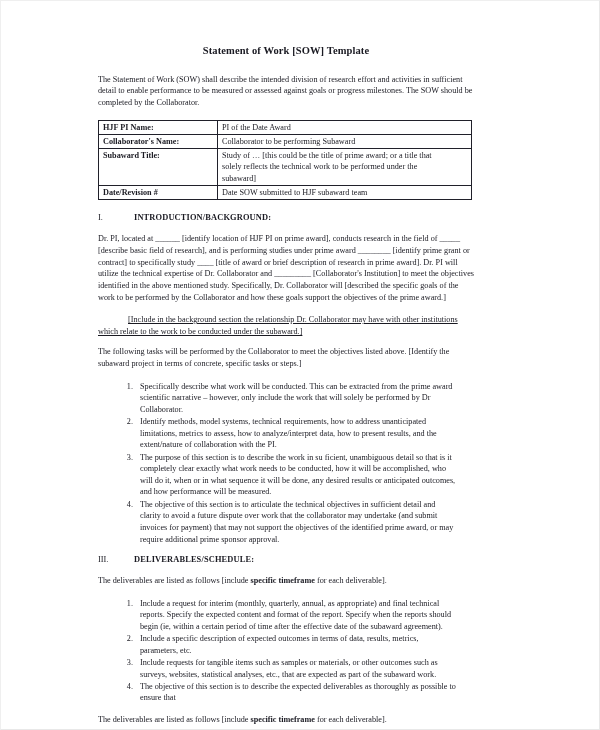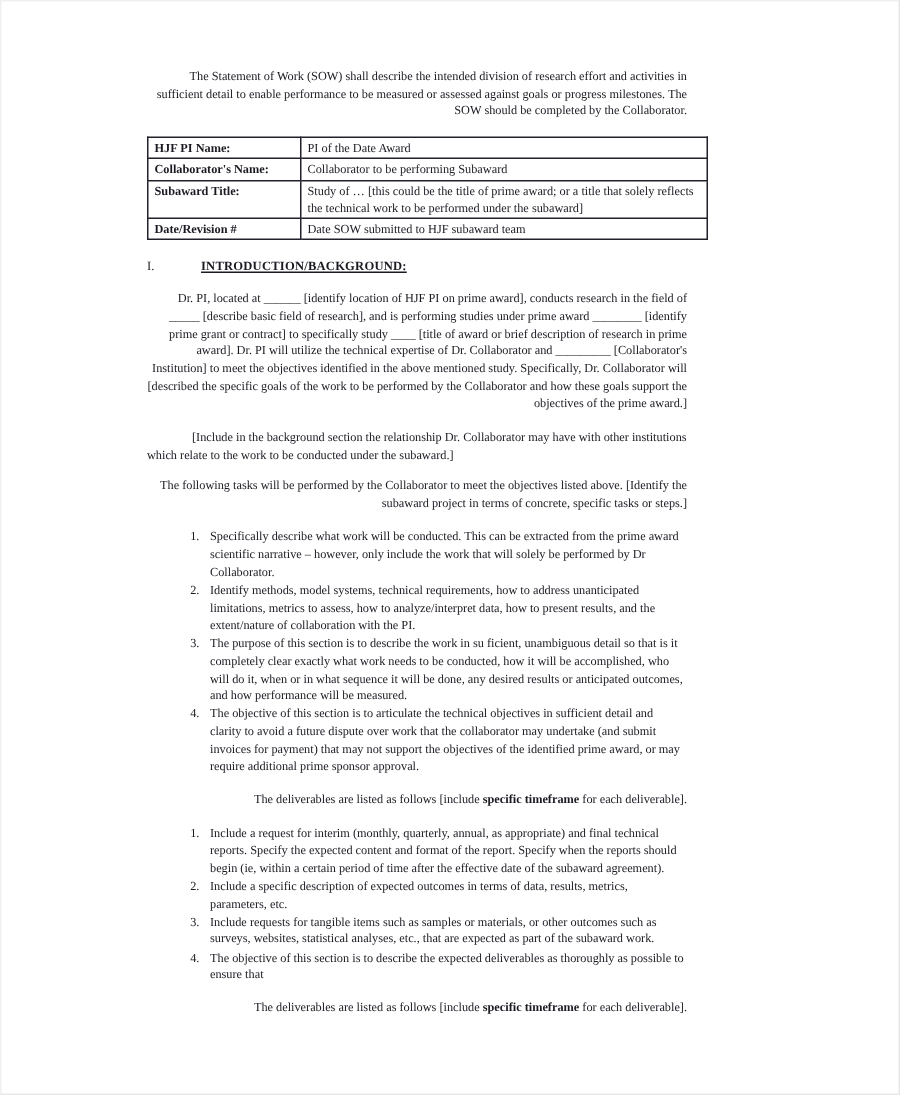--- a/index.html
+++ b/index.html
@@ -35,82 +35,83 @@
   }
   .doc-title {
     text-align: center;
     font-weight: bold;
     font-size: 10.5px;
     letter-spacing: 0.1px;
     margin: 0 0 16px 0;
     line-height: 1.2;
   }
   p.para {
-    margin: 0 16px 11px 0;
+    margin: 0 0 11px 0;
     font-size: 8.2px;
     line-height: 1.42;
-    text-align: right;
+    text-align: left;
   }
   .tbl {
     border-collapse: collapse;
     width: 374px;
     margin: 0 0 13px 0;
     table-layout: fixed;
   }
   .tbl td {
     border: 1px solid #20202a;
     font-size: 8.2px;
     line-height: 1.38;
-    padding: 1px 2px 1px 4px;
+    padding: 1px 19px 1px 4px;
     vertical-align: top;
   }
   .tbl td.lab {
     width: 95px;
     font-weight: bold;
   }
   .sec-head {
     margin: 0 0 9px 0;
     font-size: 8.4px;
     line-height: 1.3;
     display: flex;
   }
   .sec-head .num {
     width: 36px;
     flex: 0 0 36px;
     font-weight: normal;
   }
   .sec-head .ttl {
     font-weight: bold;
-    text-decoration: underline;
     letter-spacing: 0.15px;
   }
   .indent-para {
     margin: 0 0 9px 0;
     font-size: 8.2px;
     line-height: 1.42;
     text-indent: 30px;
+    text-decoration: underline;
   }
   ol.list {
     margin: 0 16px 10px 0;
     padding: 0 0 0 37px;
     font-size: 8.2px;
     line-height: 1.42;
   }
   ol.list > li {
     margin: 0 0 0.5px 0;
     padding-left: 5px;
   }
   .b { font-weight: bold; }
 </style>
 </head>
 <body>
 
 <div class="page">
   <div class="content">
 
+    <div class="doc-title">Statement of Work [SOW] Template</div>
 
     <p class="para">The Statement of Work (SOW) shall describe the intended division of research effort and activities in sufficient detail to enable performance to be measured or assessed against goals or progress milestones. The SOW should be completed by the Collaborator.</p>
 
     <table class="tbl">
       <tbody>
         <tr>
           <td class="lab">HJF PI Name:</td>
           <td>PI of the Date Award</td>
         </tr>
         <tr>
@@ -139,20 +140,24 @@
 
     <p class="para">The following tasks will be performed by the Collaborator to meet the objectives listed above.  [Identify the subaward project in terms of concrete, specific tasks or steps.]</p>
 
     <ol class="list">
       <li>Specifically describe what work will be conducted.  This can be extracted from the prime award scientific narrative – however, only include the work that will solely be performed by Dr Collaborator.</li>
       <li>Identify methods, model systems, technical requirements, how to address unanticipated limitations, metrics to assess, how to analyze/interpret data, how to present results, and the extent/nature of collaboration with the PI.</li>
       <li>The purpose of this section is to describe the work in su ficient, unambiguous detail so that is it completely clear exactly what work needs to be conducted, how it will be accomplished, who will do it, when or in what sequence it will be done, any desired results or anticipated outcomes, and how performance will be measured.</li>
       <li>The objective of this section is to articulate the technical objectives in sufficient detail and clarity to avoid a future dispute over work that the collaborator may undertake (and submit invoices for payment) that may not support the objectives of the identified prime award, or may require additional prime sponsor approval.</li>
     </ol>
 
+    <div class="sec-head">
+      <span class="num">III.</span>
+      <span class="ttl">DELIVERABLES/SCHEDULE:</span>
+    </div>
 
     <p class="para">
       <span>The deliverables are listed as follows [include </span><span class="b">specific timeframe</span><span> for each deliverable].</span>
     </p>
 
     <ol class="list">
       <li>Include a request for interim (monthly, quarterly, annual, as appropriate) and final technical reports.  Specify the expected content and format of the report.  Specify when the reports should begin (ie, within a certain period of time after the effective date of the subaward agreement).</li>
       <li>Include a specific description of expected outcomes in terms of data, results, metrics, parameters, etc.</li>
       <li>Include requests for tangible items such as samples or materials, or other outcomes such as surveys, websites, statistical analyses, etc., that are expected as part of the subaward work.</li>
       <li>The objective of this section is to describe the expected deliverables as thoroughly as possible to ensure that</li>

